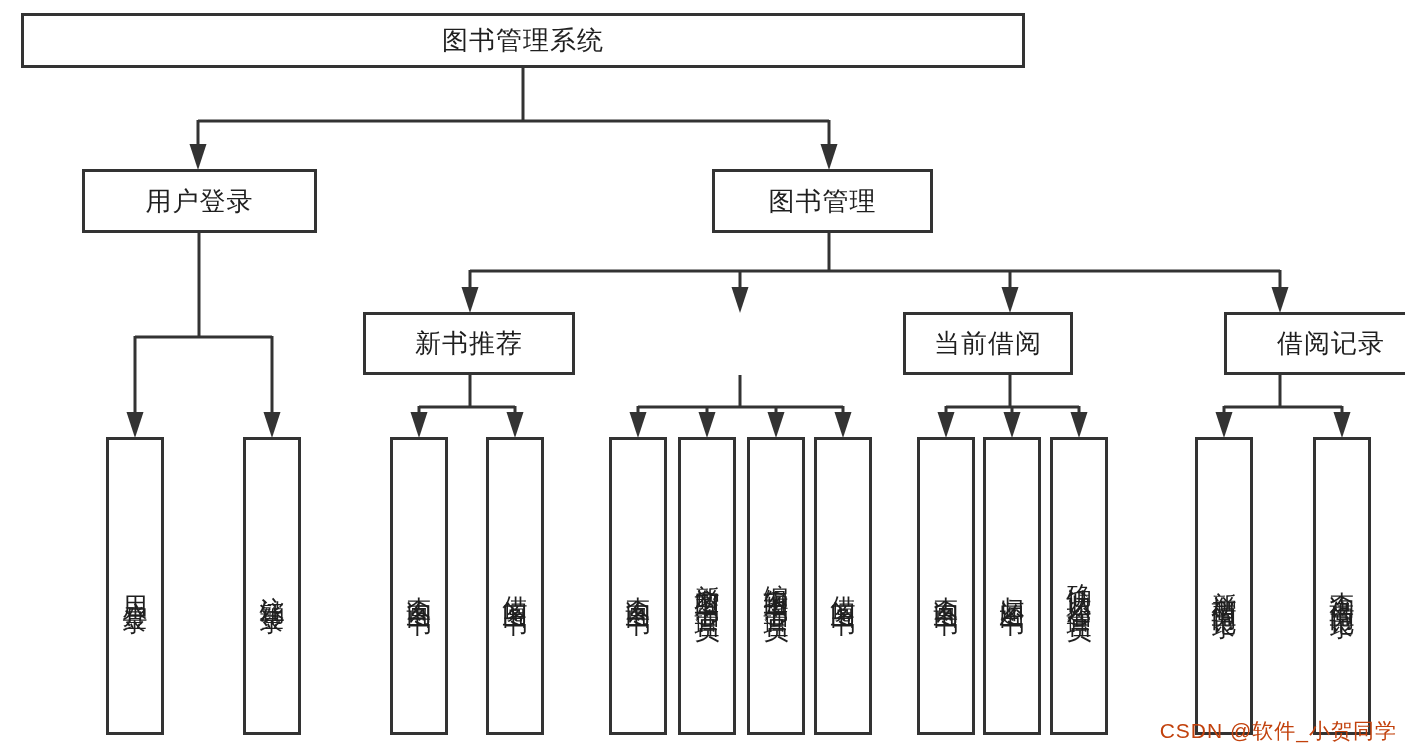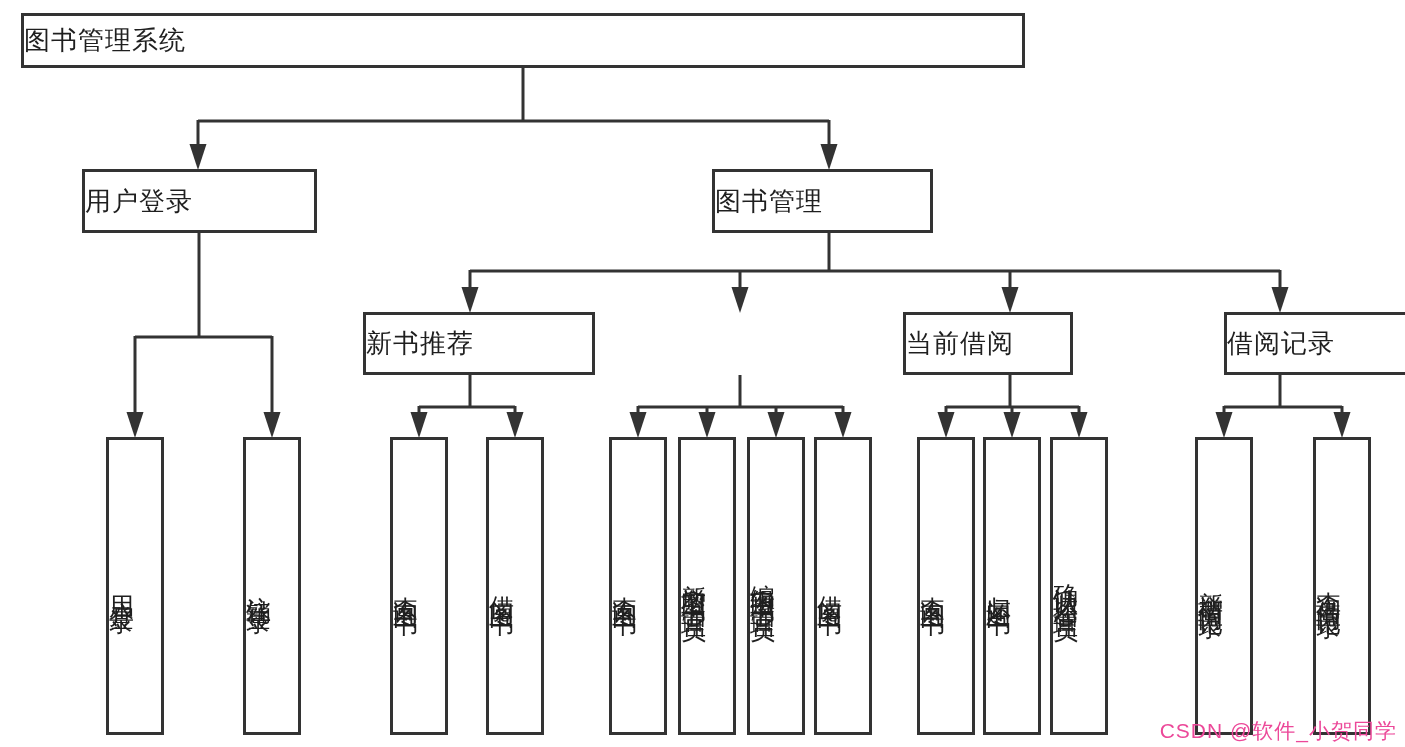--- a/index.html
+++ b/index.html
@@ -17,41 +17,41 @@
     left: 0; top: 0;
     width: 1405px; height: 747px;
   }
   .node {
     position: absolute;
     box-sizing: border-box;
     border: 3px solid #333333;
     background: #ffffff;
     display: flex;
     align-items: center;
-    justify-content: flex-start;
+    justify-content: center;
     text-align: center;
   }
   .h-label {
     font-size: 26px;
     letter-spacing: 1px;
     white-space: nowrap;
   }
   .leaf .v-label {
     writing-mode: vertical-rl;
     text-orientation: mixed;
     font-size: 25px;
     letter-spacing: 5px;
     line-height: 1;
   }
   #watermark {
     position: absolute;
     right: 8px;
     bottom: 2px;
     font-size: 21px;
-    color: #ec4899;
+    color: #c2410c;
     letter-spacing: 1px;
     white-space: nowrap;
   }
 </style>
 </head>
 <body>
 
 <div id="canvas">
 
   <svg id="connector-layer" viewBox="0 0 1405 747" xmlns="http://www.w3.org/2000/svg">
@@ -124,21 +124,21 @@
     <span class="h-label">图书管理系统</span>
   </div>
 
   <div class="node" style="left:82px; top:169px; width:235px; height:64px;">
     <span class="h-label">用户登录</span>
   </div>
   <div class="node" style="left:712px; top:169px; width:221px; height:64px;">
     <span class="h-label">图书管理</span>
   </div>
 
-  <div class="node" style="left:363px; top:312px; width:232px; height:63px;">
+  <div class="node" style="left:363px; top:312px; width:212px; height:63px;">
     <span class="h-label">新书推荐</span>
   </div>
   <div class="node" style="left:903px; top:312px; width:170px; height:63px;">
     <span class="h-label">当前借阅</span>
   </div>
   <div class="node" style="left:1224px; top:312px; width:214px; height:63px;">
     <span class="h-label">借阅记录</span>
   </div>
 
   <div class="node leaf" style="left:106px; top:437px; width:58px; height:298px;">

